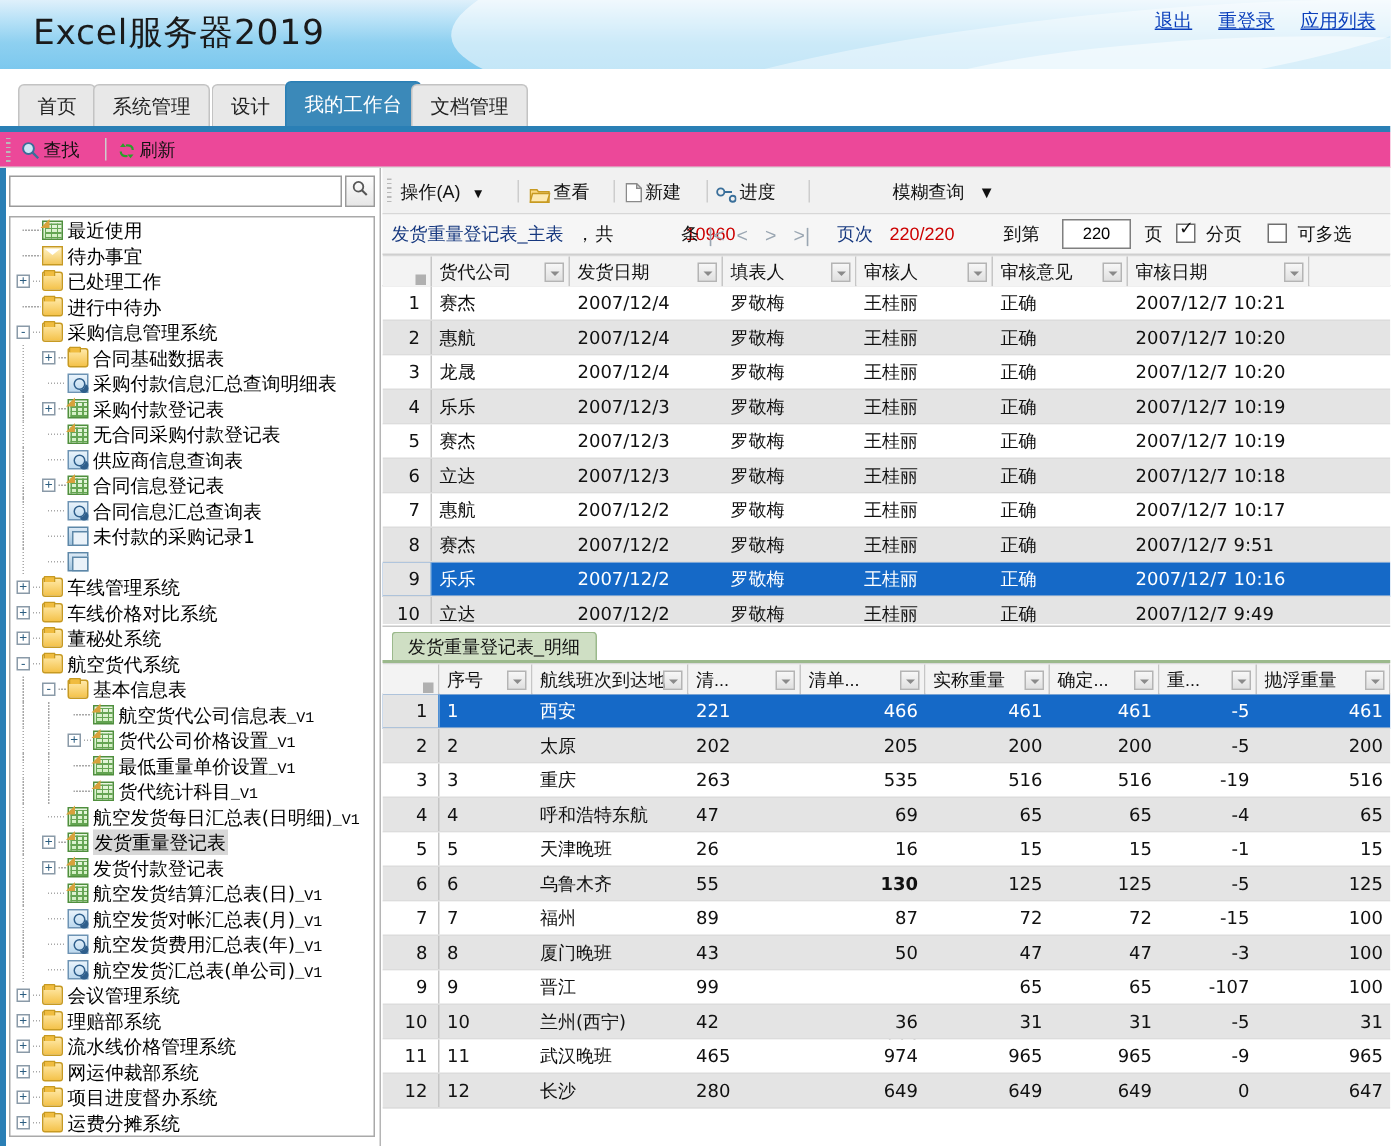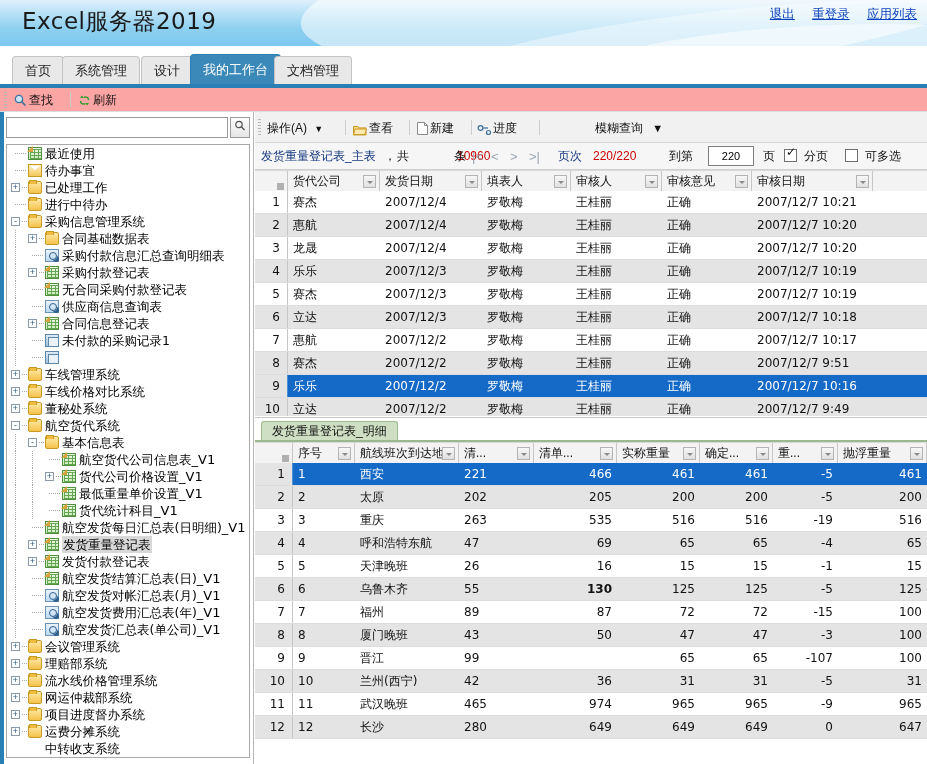--- a/index.html
+++ b/index.html
@@ -88,21 +88,21 @@
     color: #ffffff;
     top: 8px;
     height: 30px;
     line-height: 29px;
   }
 
   
   #smalltoolbar {
     position: relative;
     width: 927px; height: 24px;
-    background: #fca5a5;
+    background: #ec4899;
     border-bottom: 1px solid #dcdcdc;
   }
   .tb-grip {
     position: absolute; left: 4px; top: 4px;
     width: 3px; height: 16px;
     background-image: repeating-linear-gradient(180deg,#b9b9b9 0px,#b9b9b9 1px,transparent 1px,transparent 3px);
   }
   .tb-item {
     position: absolute; top: 3px;
     height: 18px; line-height: 18px;
@@ -175,21 +175,21 @@
     position:absolute; top:8px; height:1px;
     background-image: repeating-linear-gradient(90deg,#a7a7a7 0px,#a7a7a7 1px,transparent 1px,transparent 2px);
   }
   .tnode .vline {
     position:absolute; top:0; width:1px; height:17px;
     background-image: repeating-linear-gradient(180deg,#a7a7a7 0px,#a7a7a7 1px,transparent 1px,transparent 2px);
   }
   .tnode .ticon { position:absolute; top:2px; width:14px; height:13px; }
   .tnode .tlabel { position:absolute; top:0; }
   .tnode .tlabel.sel { background:#d8d8d8; padding:0 1px; }
-  .sfx { font-size:13px; }
+  .sfx { font-size:10px;font-family:Liberation Mono, monospace; }
 
   
   .ic-folder {
     background: linear-gradient(180deg,#ffe9a8,#f4c24a);
     border:1px solid #c79a22; border-radius:1px 2px 2px 2px;
   }
   .ic-folder:before {
     content:''; position:absolute; left:0; top:-2px; width:6px;height:3px;
     background:#f0bc3f; border:1px solid #c79a22; border-bottom:none; border-radius:1px 1px 0 0;
   }
@@ -482,20 +482,26 @@
           <div class="dots" style="left: 25px; width: 12px;"></div>
           <div class="ticon ic-query" style="left: 38px;"></div>
           <div class="tlabel" style="left: 55px;">供应商信息查询表</div>
         </div>
         <div class="tnode">
           <div class="vline" style="left: 8px;"></div>
           <div class="expander" style="left: 21px;">+</div>
           <div class="dots" style="left: 32px; width: 5px;"></div>
           <div class="ticon ic-sheet" style="left: 38px;"></div>
           <div class="tlabel" style="left: 55px;">合同信息登记表</div>
+        </div>
+        <div class="tnode">
+          <div class="vline" style="left: 8px;"></div>
+          <div class="dots" style="left: 25px; width: 12px;"></div>
+          <div class="ticon ic-query" style="left: 38px;"></div>
+          <div class="tlabel" style="left: 55px;">合同信息汇总查询表</div>
         </div>
         <div class="tnode">
           <div class="vline" style="left: 8px;"></div>
           <div class="dots" style="left: 25px; width: 12px;"></div>
           <div class="ticon ic-report" style="left: 38px;"></div>
           <div class="tlabel" style="left: 55px;">未付款的采购记录1</div>
         </div>
         <div class="tnode">
           <div class="vline" style="left: 8px;"></div>
           <div class="dots" style="left: 25px; width: 12px;"></div>

